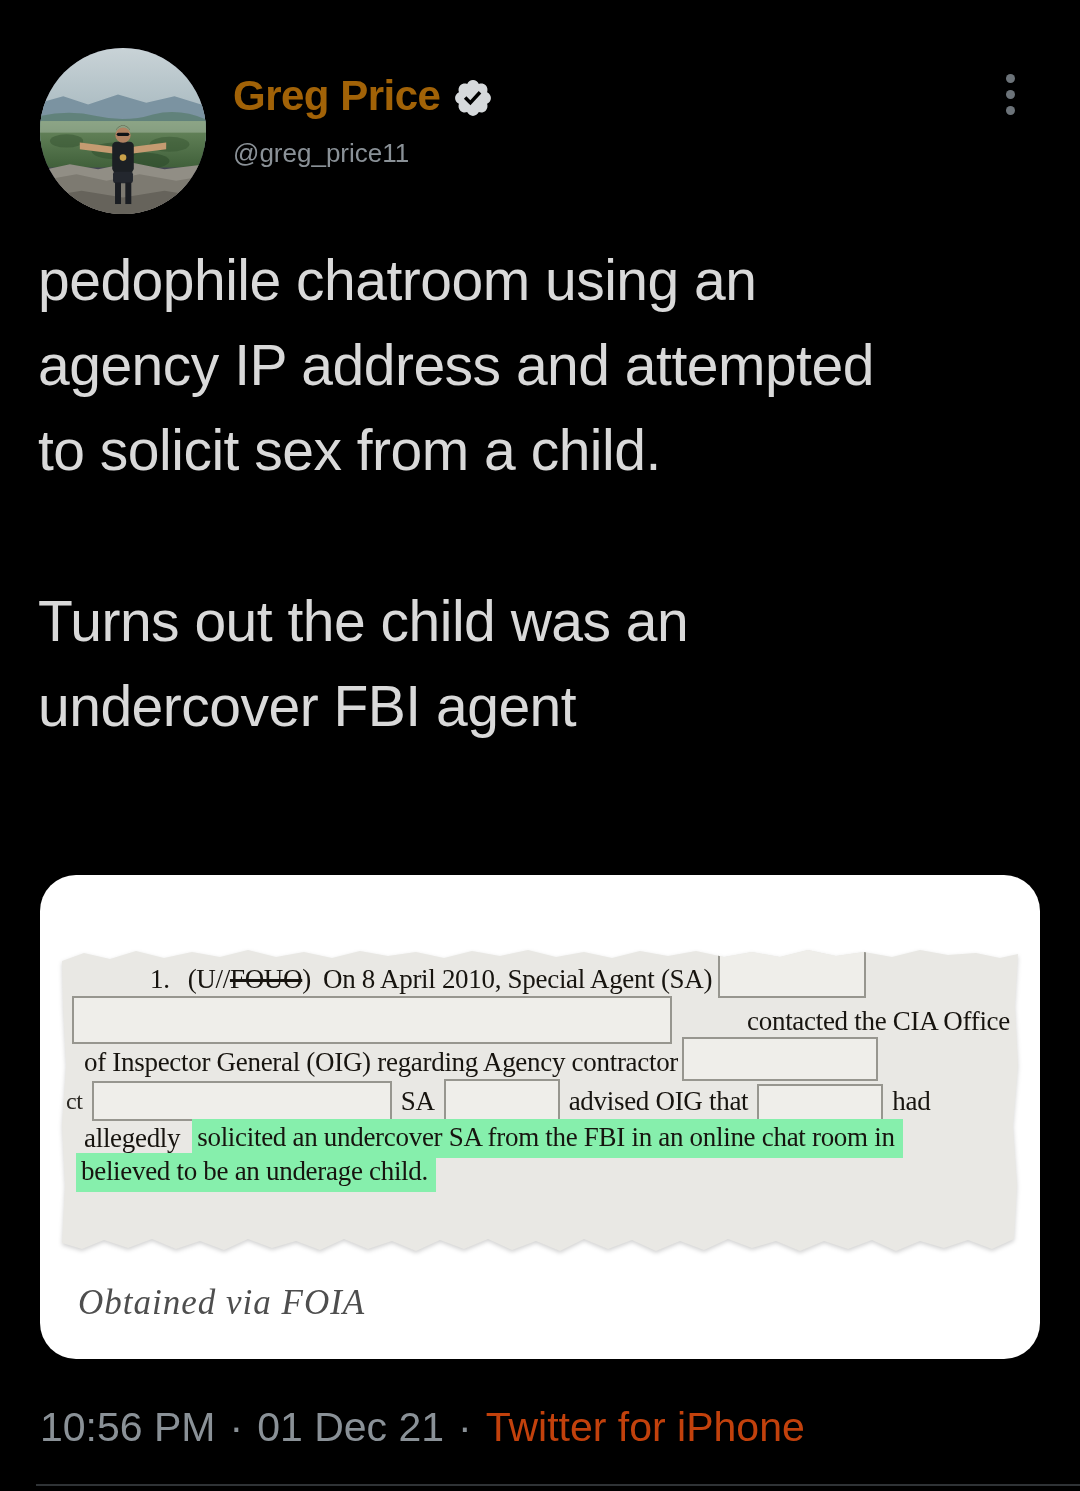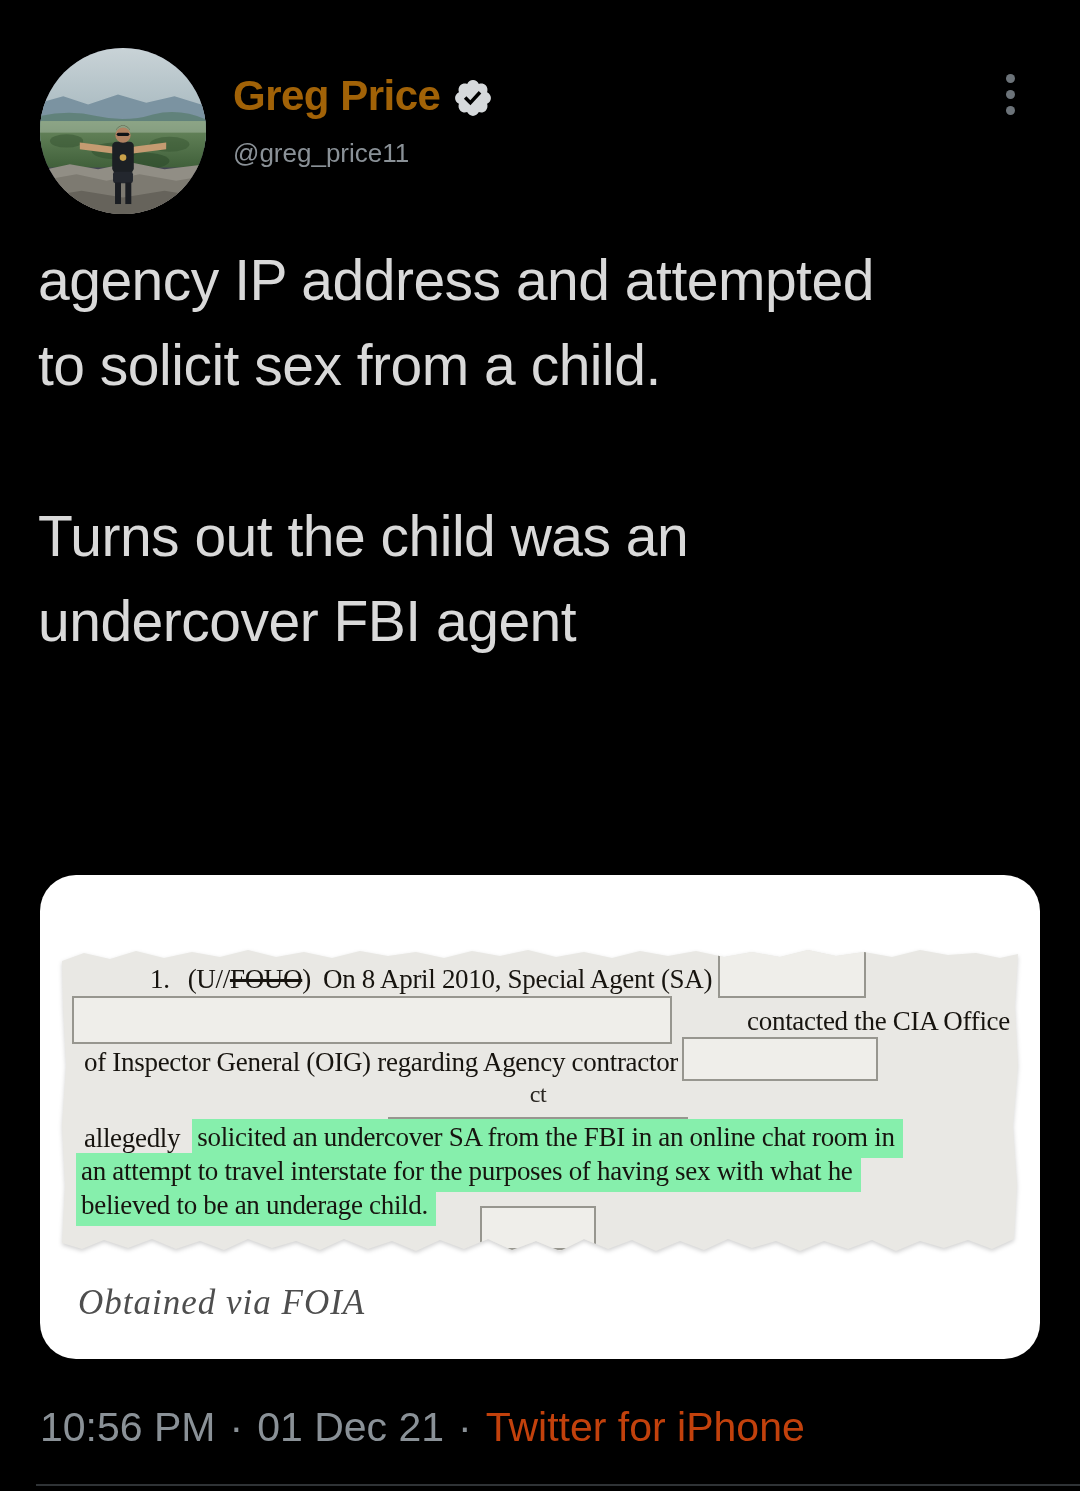--- a/index.html
+++ b/index.html
@@ -52,21 +52,21 @@
       642px 305px, 618px 296px, 594px 306px, 570px 295px, 546px 304px, 522px 294px,
       498px 306px, 474px 296px, 450px 305px, 426px 294px, 402px 304px, 378px 295px,
       354px 306px, 330px 296px, 306px 304px, 282px 294px, 258px 305px, 234px 296px,
       210px 303px, 186px 294px, 162px 305px, 138px 296px, 114px 304px, 90px 294px,
       66px 303px, 42px 295px, 20px 304px, 0px 298px, 3px 240px, 0px 180px, 4px 120px, 1px 60px);
   }
   .dline { display:flex; align-items:center; white-space:nowrap; }
   .dl1 { height:40px; padding-left:78px; }
   .dl2 { height:44px;justify-content:space-between; }
   .dl3 { height:38px; padding-left:12px; }
-  .dl4 { height:40px; gap:9px; margin-left:-6px;flex-direction:column; }
+  .dl4 { height:40px; gap:9px; margin-left:-6px; }
   .dl5 { height:34px; padding-left:12px; }
   .dl6 { height:34px; }
   .dl7 { height:34px; }
   .rbox { background:#efeeea; border:2px solid #97968f; flex-shrink:0; }
   .rbox1 { width:148px; height:54px; margin-left:6px; margin-top:-16px; }
   .rbox2 { width:600px; height:48px; margin-right:10px; margin-top:-2px; }
   .rbox3 { width:196px; height:44px; margin-left:4px; margin-top:-6px; }
   .rbox4 { width:300px; height:40px; }
   .rbox5 { width:116px; height:44px; }
   .rbox6 { width:126px; height:38px; margin-top:4px; }
@@ -139,20 +139,21 @@
   <div class="handle">@greg_price11</div>
 
   <button class="more-btn" aria-label="More">
     <span class="dot"></span>
     <span class="dot"></span>
     <span class="dot"></span>
   </button>
 </div>
 
 <div class="tweet-body">
+  <div class="tweet-line">pedophile chatroom using an</div>
   <div class="tweet-line">agency IP address and attempted</div>
   <div class="tweet-line">to solicit sex from a child.</div>
   <div class="para-gap"></div>
   <div class="tweet-line">Turns out the child was an</div>
   <div class="tweet-line">undercover FBI agent</div>
 </div>
 
 <div class="card">
   <div class="paper-wrap">
     <div class="paper">
@@ -187,23 +188,20 @@
         <span class="rbox rbox6"></span>
         <span>had</span>
       </div>
 
       <div class="dline dl5">
         <span>allegedly</span>
           <span class="word-gap"></span>
           <mark>solicited an undercover SA from the FBI in an online chat room in</mark>
       </div>
 
-      <div class="dline dl6">
-        <mark>an attempt to travel interstate for the purposes of having sex with what he</mark>
-      </div>
 
       <div class="dline dl7">
         <mark>believed to be an underage child.</mark>
       </div>
 
     </div>
   </div>
   <div class="caption">Obtained via FOIA</div>
 </div>
 

